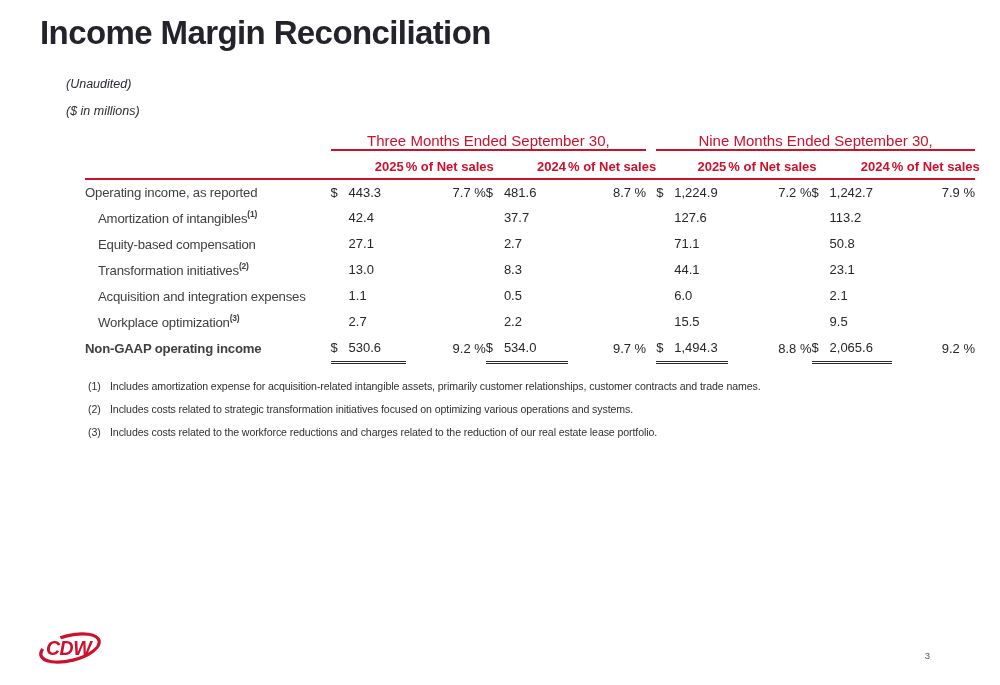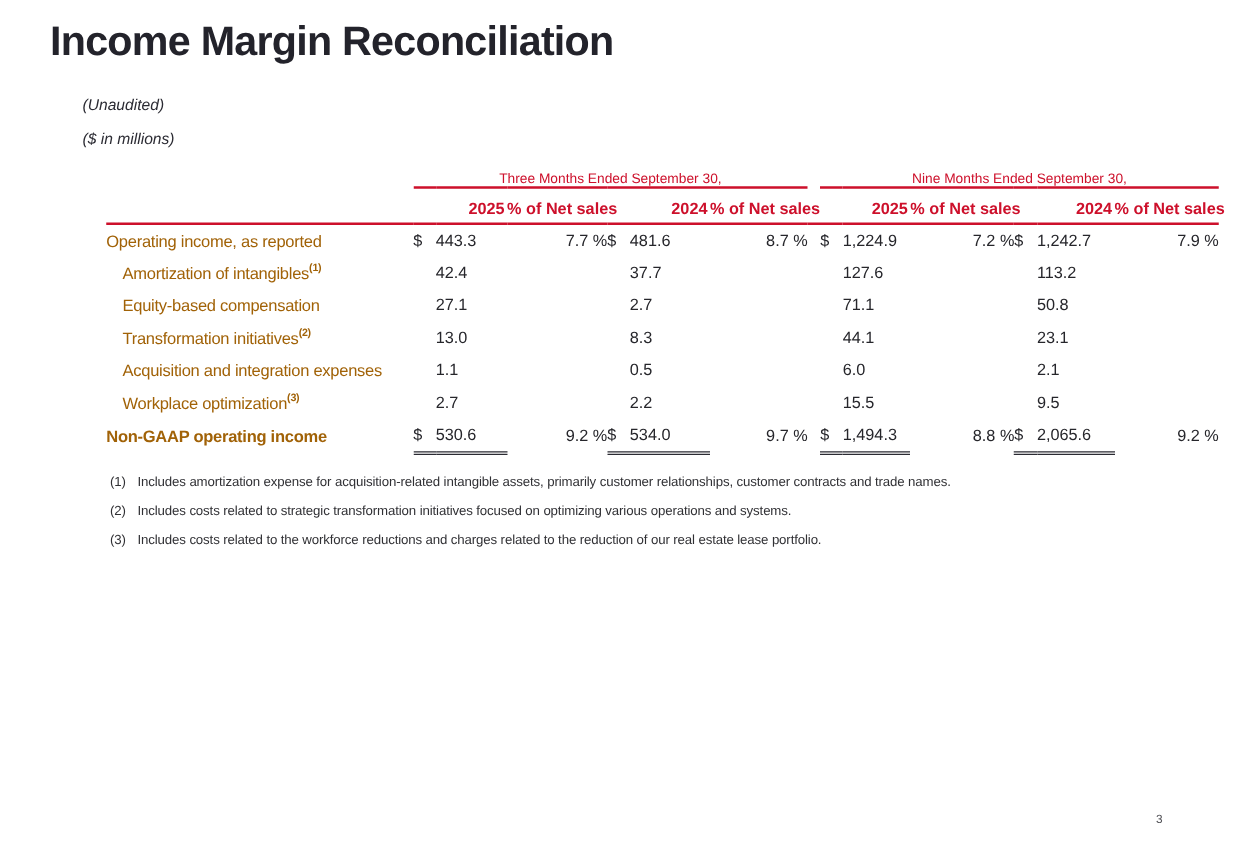--- a/index.html
+++ b/index.html
@@ -9,29 +9,29 @@
   .title{margin:14px 0 0 40px;width:945px;font-size:33px;font-weight:700;
          letter-spacing:-0.6px;line-height:1.17;color:#23232b;}
   .title span{display:block;}
 
   .subtitle{margin:24px 0 0 66px;font-size:12.5px;font-style:italic;color:#2b2b33;}
   .subtitle div{margin-bottom:13px;}
 
   table.recon{border-collapse:collapse;margin:2px 0 0 85px;table-layout:fixed;
               width:890px;font-size:13px;color:#26262b;}
   table.recon th, table.recon td{padding:0;font-weight:normal;white-space:nowrap;}
-  th.grp{font-size:11px;font-weight:700;color:#cd102b;text-align:center;
+  th.grp{font-size:15px;font-weight:700;color:#cd102b;text-align:center;
          border-bottom:2px solid #cd102b;padding-bottom:3px;height:18px;vertical-align:bottom;}
   tr.subhead th{font-size:13px;font-weight:700;color:#cd102b;text-align:right;
                 border-bottom:2.5px solid #cd102b;padding:7px 2px 4px 0;height:16px;vertical-align:bottom;}
   tr.subhead th.blank{border-bottom:2.5px solid #cd102b;}
   tr.subhead th.gapc{border-bottom:2.5px solid #cd102b;}
 
   tbody tr{height:26px;}
-  td.label{text-align:left;font-weight:700;color:#a16207;font-size:13.2px;letter-spacing:-0.2px;margin-left:45px;}
+  td.label{text-align:left;font-weight:700;color:#404040;font-size:13.2px;letter-spacing:-0.2px;margin-left:45px;}
   td.label .ind{padding-left:13px;}
   td.label sup{font-size:8.5px;font-weight:700;}
   td.d{text-align:left;padding-left:3px;}
   td.v{text-align:left;padding-right:4px;}
   td.p{text-align:right;padding-right:2px;}
   td.gapc{}
 
   tr.preTotal td.d, tr.preTotal td.v{border-bottom:1.5px solid #2b2b33;}
   tr.total{height:28px;}
   tr.total td.label{font-weight:700;}
@@ -219,16 +219,22 @@
     <div class="fn">
       <span class="fn-num">(2)</span>
       <span>Includes costs related to strategic transformation initiatives focused on optimizing various operations and systems.</span>
     </div>
     <div class="fn">
       <span class="fn-num">(3)</span>
       <span>Includes costs related to the workforce reductions and charges related to the reduction of our real estate lease portfolio.</span>
     </div>
   </div>
 
+  <div class="logo">
+    <svg width="72" height="42" viewBox="0 0 72 42">
+      <ellipse cx="34" cy="21" rx="30" ry="12.5" fill="none" stroke="#cd102b" stroke-width="3.2" pathLength="100" stroke-dasharray="85 15" stroke-dashoffset="30" transform="rotate(-14 34 21)"></ellipse>
+      <text x="10" y="28" font-family="Liberation Sans, sans-serif" font-size="19.5" font-weight="bold" font-style="italic" fill="#cd102b" letter-spacing="-0.5">CDW</text>
+    </svg>
+  </div>
 
   <div class="pagenum">3</div>
 
 </div>
 
 </body></html>

